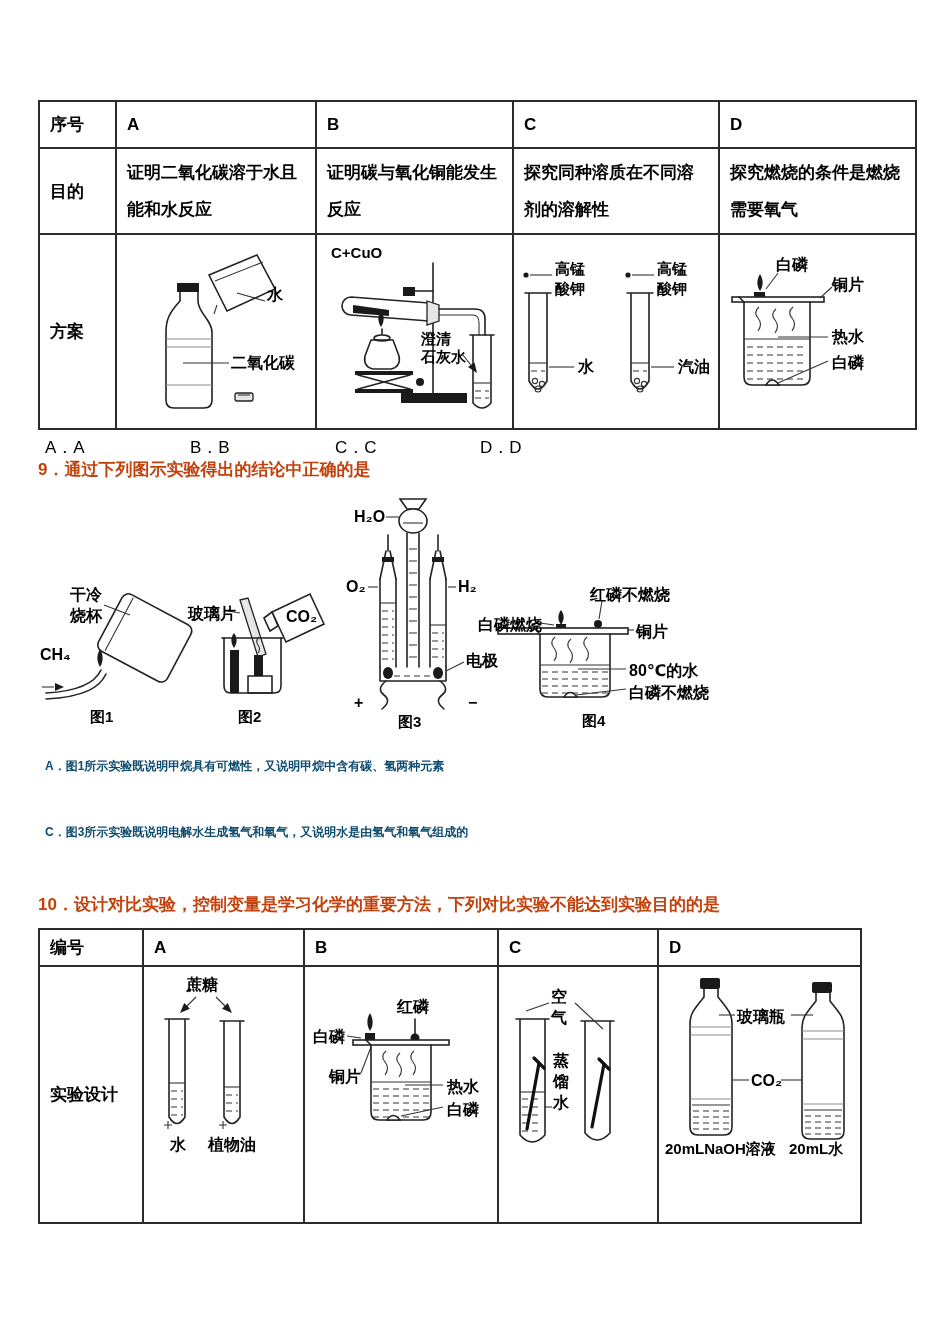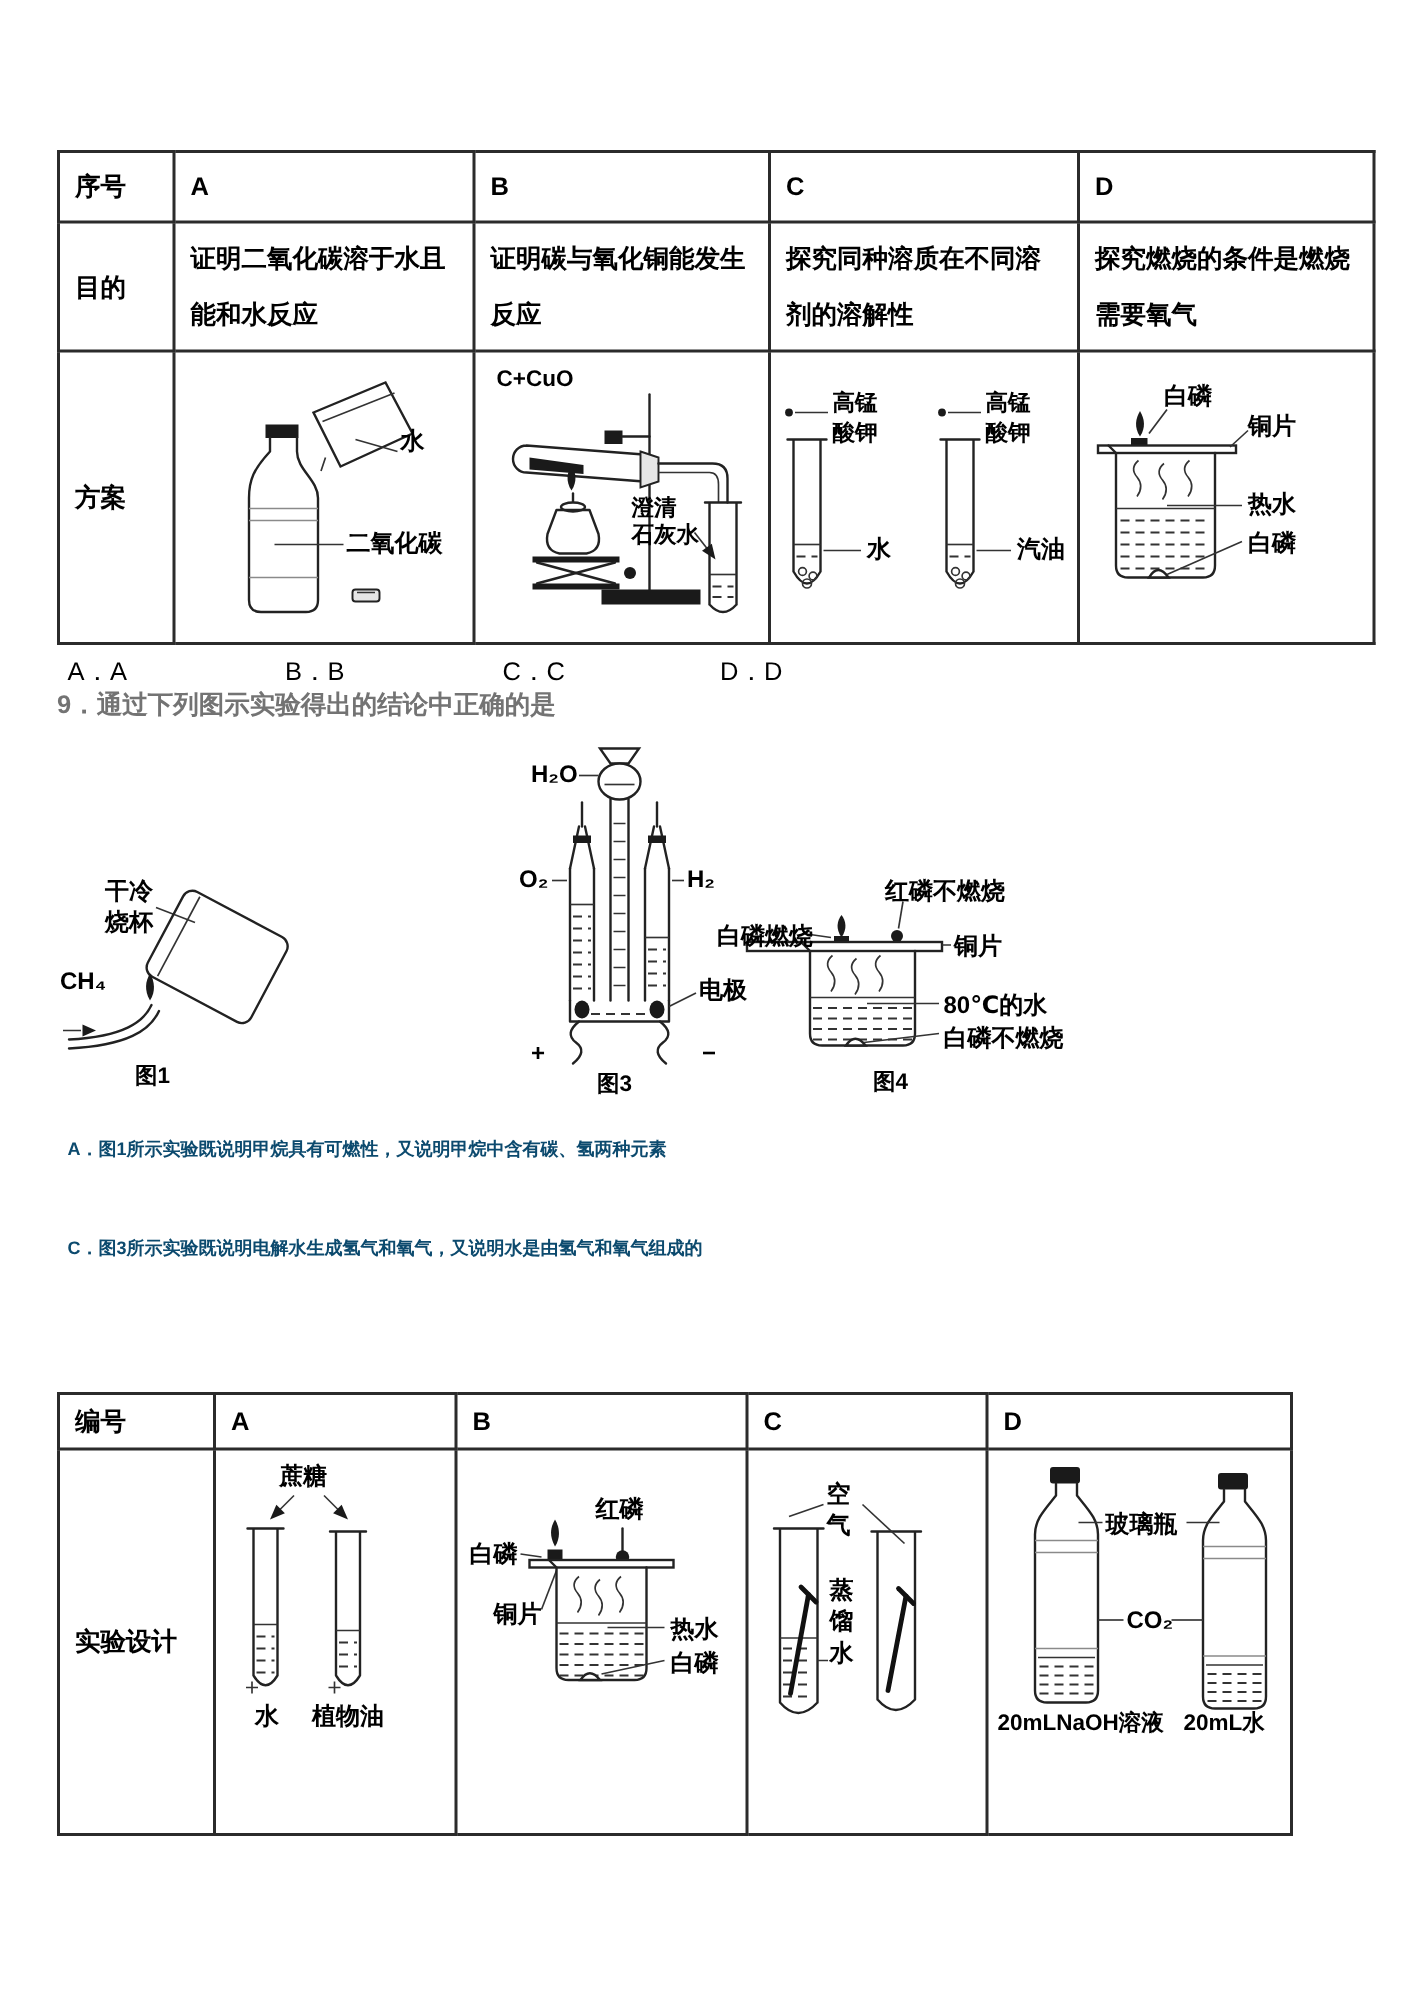--- a/index.html
+++ b/index.html
@@ -20,21 +20,21 @@
   .lite{stroke:#8a8a8a;stroke-width:1;fill:none}
   .dash{stroke:#333;stroke-width:1.2;stroke-dasharray:6 4;fill:none}
   .fillb{fill:#1a1a1a;stroke:none}
   .fillw{fill:#fff;stroke:#222;stroke-width:1.6}
   .fillg{fill:#e6e6e6;stroke:#222;stroke-width:1.3}
   .nail{stroke:#111;stroke-width:3.2;stroke-linecap:round}
   .lbl{position:absolute;font-weight:bold;font-size:16px;line-height:1.3;color:#000;white-space:nowrap}
   .lbl.s{font-size:15px}
   .wr{white-space:normal}
   .cap{position:absolute;font-weight:bold;font-size:15px;color:#000;white-space:nowrap}
-  .stem{position:absolute;font-weight:bold;font-size:17px;color:#737373;white-space:nowrap}
+  .stem{position:absolute;font-weight:bold;font-size:17px;color:#c2410c;white-space:nowrap}
   .opt{position:absolute;font-weight:bold;font-size:12px;color:#0c4a6e;white-space:nowrap}
   .ansline span{position:absolute;font-weight:normal;font-size:17px}
   .figbox{position:absolute}
 </style>
 </head>
 <body>
 
 <div class="page">
 
   <table class="qtable t1">
@@ -201,20 +201,38 @@
       <path class="sline" d="M8,118 C45,116 58,106 63,95"></path>
       <path class="sline" d="M8,124 C47,122 62,112 68,99"></path>
       <line class="thin" x1="4" y1="112" x2="16" y2="112"></line>
       <polygon class="fillb" points="0,0 -9,-4 -9,4" transform="translate(26,112)"></polygon>
     </svg>
     <span class="lbl wr" style="left:32px;top:10px;width:36px">干冷烧杯</span>
     <span class="lbl" style="left:2px;top:70px">CH₄</span>
     <span class="cap" style="left:52px;top:133px">图1</span>
   </div>
 
+  <div class="figbox" style="left:186px;top:580px;width:162px;height:160px">
+    <svg class="draw" width="162" height="160">
+      <line class="thin" x1="42" y1="31" x2="54" y2="33"></line>
+      <polygon class="fillg" points="54,20 62,18 80,74 72,77"></polygon>
+      <line class="sline" x1="36" y1="58" x2="97" y2="58"></line>
+      <path class="sline" d="M38,58 L38,106 Q38,113 45,113 L88,113 Q95,113 95,106 L95,58"></path>
+      <rect class="fillb" x="44" y="70" width="9" height="43"></rect>
+      <path class="fillb" d="M48,68 c-4,-6 -3,-11 0,-15 c3,4 4,9 0,15 z"></path>
+      <rect class="sline" x="62" y="96" width="24" height="17"></rect>
+      <rect class="fillb" x="68" y="75" width="9" height="21"></rect>
+      <path class="thin" d="M72,73 q3,-4 0,-8 q-3,-4 1,-8"></path>
+      <polygon class="fillw" points="86,32 124,14 138,44 100,62"></polygon>
+      <polygon class="fillw" points="78,38 86,32 92,46 84,51"></polygon>
+    </svg>
+    <span class="lbl" style="left:2px;top:24px">玻璃片</span>
+    <span class="lbl" style="left:100px;top:27px">CO₂</span>
+    <span class="cap" style="left:52px;top:128px">图2</span>
+  </div>
 
   <div class="figbox" style="left:340px;top:495px;width:185px;height:248px">
     <svg class="draw" width="185" height="248">
       <line class="thin" x1="46" y1="22" x2="59" y2="22"></line>
       <polygon class="fillw" points="60,4 86,4 79,14 67,14"></polygon>
       <ellipse class="fillw" cx="73" cy="26" rx="14" ry="12"></ellipse>
       <line class="thin" x1="63" y1="28" x2="83" y2="28"></line>
       <g>
         <line class="sline" x1="67" y1="38" x2="67" y2="172"></line>
         <line class="sline" x1="79" y1="38" x2="79" y2="172"></line>
@@ -283,20 +301,21 @@
     <span class="lbl" style="left:0px;top:30px">白磷燃烧</span>
     <span class="lbl" style="left:158px;top:37px">铜片</span>
     <span class="lbl" style="left:151px;top:76px">80℃的水</span>
     <span class="lbl" style="left:151px;top:98px">白磷不燃烧</span>
     <span class="cap" style="left:104px;top:127px">图4</span>
   </div>
 
   <div class="opt" style="left:45px;top:758px">A．图1所示实验既说明甲烷具有可燃性，又说明甲烷中含有碳、氢两种元素</div>
   <div class="opt" style="left:45px;top:824px">C．图3所示实验既说明电解水生成氢气和氧气，又说明水是由氢气和氧气组成的</div>
 
+  <div class="stem" style="left:38px;top:893px">10．设计对比实验，控制变量是学习化学的重要方法，下列对比实验不能达到实验目的的是</div>
 
   <table class="qtable t2">
     <colgroup>
         <col style="width:104px">
         <col style="width:161px">
         <col style="width:194px">
         <col style="width:160px">
         <col style="width:203px">
       </colgroup>
     <tbody>

